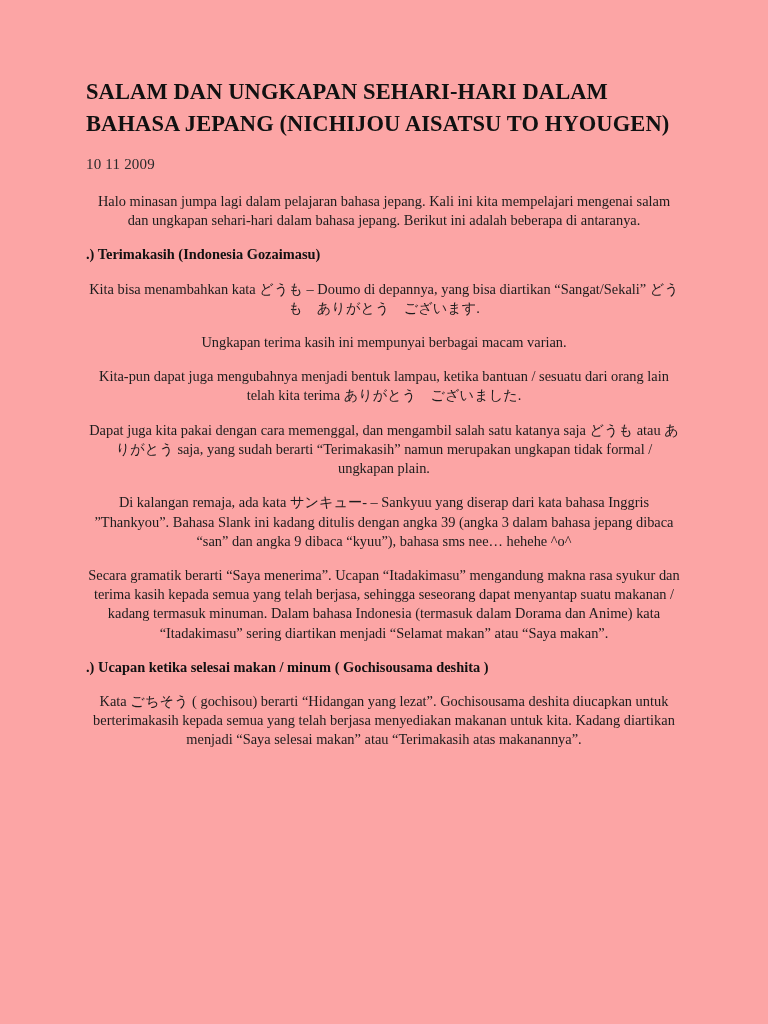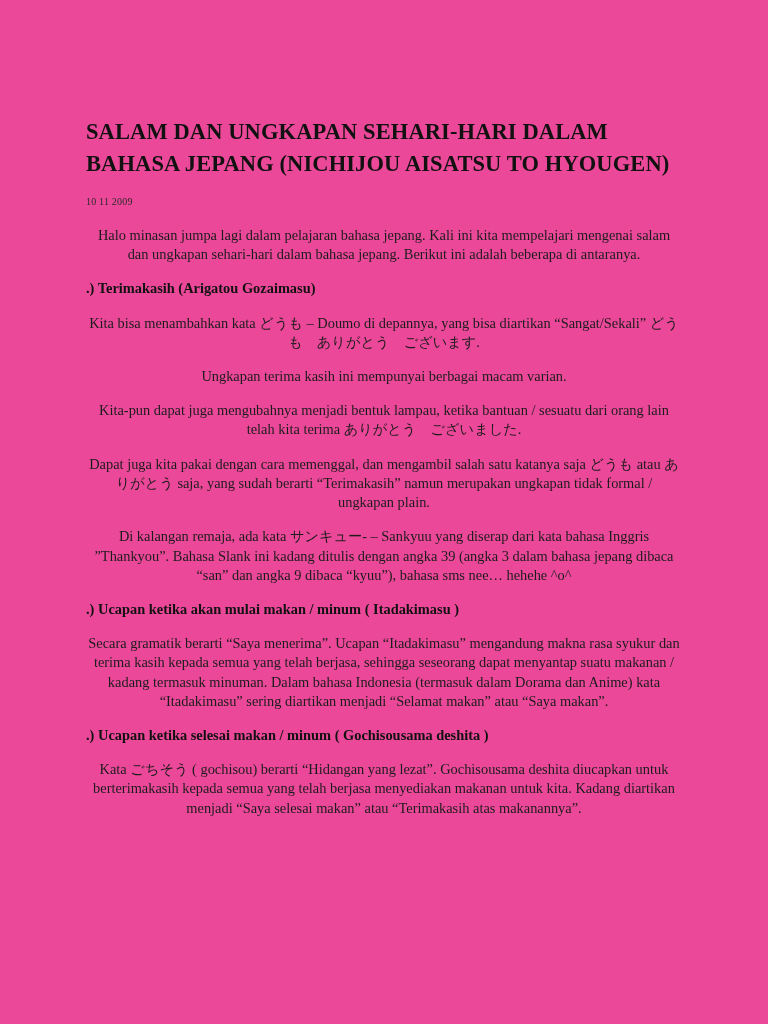--- a/index.html
+++ b/index.html
@@ -11,35 +11,35 @@
     width: 768px;
     height: 1024px;
     overflow: hidden;
     font-family: "Liberation Serif", "DejaVu Serif", serif;
     color: #1a1a1a;
   }
   .page {
     position: relative;
     width: 768px;
     height: 1024px;
-    background: #ec4899;
+    background: #fca5a5;
     box-sizing: border-box;
-    padding: 116px 86px 0 86px;
+    padding: 76px 86px 0 86px;
   }
   .doc-title {
     font-size: 22.5px;
     font-weight: bold;
     line-height: 1.42;
     letter-spacing: 0.1px;
     margin: 0 0 0 0;
     color: #111111;
     max-width: 600px;
   }
   .doc-date {
-    font-size: 10px;
+    font-size: 15px;
     font-weight: normal;
     color: #2a2a2a;
     margin: 16px 0 0 0;
     letter-spacing: 0.2px;
   }
   .body-block {
     margin-top: 19px;
   }
   p.para {
     font-size: 14.4px;
@@ -68,25 +68,24 @@
 <body>
 
 <div class="page">
 
   <h1 class="doc-title">SALAM DAN UNGKAPAN SEHARI-HARI DALAM BAHASA JEPANG (NICHIJOU AISATSU TO HYOUGEN)</h1>
 
   <div class="doc-date">10 11 2009</div>
 
   <div class="body-block" id="doc-body">
       <p class="para">Halo minasan jumpa lagi dalam pelajaran bahasa jepang. Kali ini kita mempelajari mengenai salam dan ungkapan sehari-hari dalam bahasa jepang. Berikut ini adalah beberapa di antaranya.</p>
-      <p class="heading">.) Terimakasih (Arigatou Gozaimasu)</p>
+      <p class="heading">.) Terimakasih (Indonesia Gozaimasu)</p>
       <p class="para">Kita bisa menambahkan kata <span class="jp">どうも</span> – Doumo di depannya, yang bisa diartikan “Sangat/Sekali” <span class="jp">どうも　ありがとう　ございます</span>.</p>
       <p class="para">Ungkapan terima kasih ini mempunyai berbagai macam varian.</p>
       <p class="para">Kita-pun dapat juga mengubahnya menjadi bentuk lampau, ketika bantuan / sesuatu dari orang lain telah kita terima <span class="jp">ありがとう　ございました</span>.</p>
       <p class="para">Dapat juga kita pakai dengan cara memenggal, dan mengambil salah satu katanya saja <span class="jp">どうも</span> atau <span class="jp">ありがとう</span> saja, yang sudah berarti “Terimakasih” namun merupakan ungkapan tidak formal / ungkapan plain.</p>
       <p class="para">Di kalangan remaja, ada kata <span class="jp">サンキュー</span>- – Sankyuu yang diserap dari kata bahasa Inggris ”Thankyou”. Bahasa Slank ini kadang ditulis dengan angka 39 (angka 3 dalam bahasa jepang dibaca “san” dan angka 9 dibaca “kyuu”), bahasa sms nee… hehehe ^o^</p>
-      <p class="heading">.) Ucapan ketika akan mulai makan / minum ( Itadakimasu )</p>
       <p class="para">Secara gramatik berarti “Saya menerima”. Ucapan “Itadakimasu” mengandung makna rasa syukur dan terima kasih kepada semua yang telah berjasa, sehingga seseorang dapat menyantap suatu makanan / kadang termasuk minuman. Dalam bahasa Indonesia (termasuk dalam Dorama dan Anime) kata “Itadakimasu” sering diartikan menjadi “Selamat makan” atau “Saya makan”.</p>
       <p class="heading">.) Ucapan ketika selesai makan / minum ( Gochisousama deshita )</p>
       <p class="para">Kata <span class="jp">ごちそう</span> ( gochisou) berarti “Hidangan yang lezat”. Gochisousama deshita diucapkan untuk berterimakasih kepada semua yang telah berjasa menyediakan makanan untuk kita. Kadang diartikan menjadi “Saya selesai makan” atau “Terimakasih atas makanannya”.</p>
     </div>
 
 </div>
 
 </body></html>

